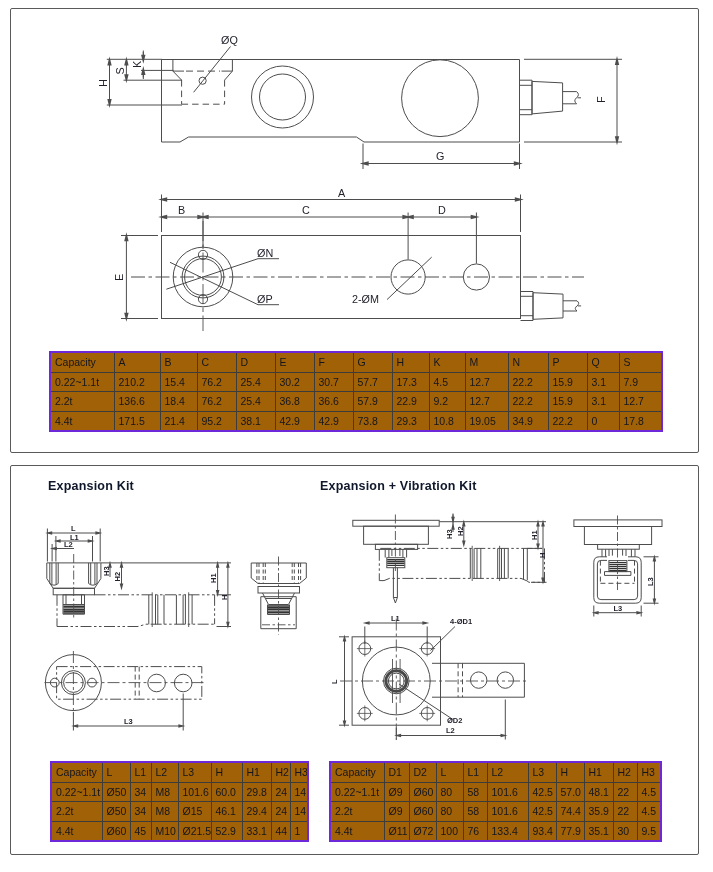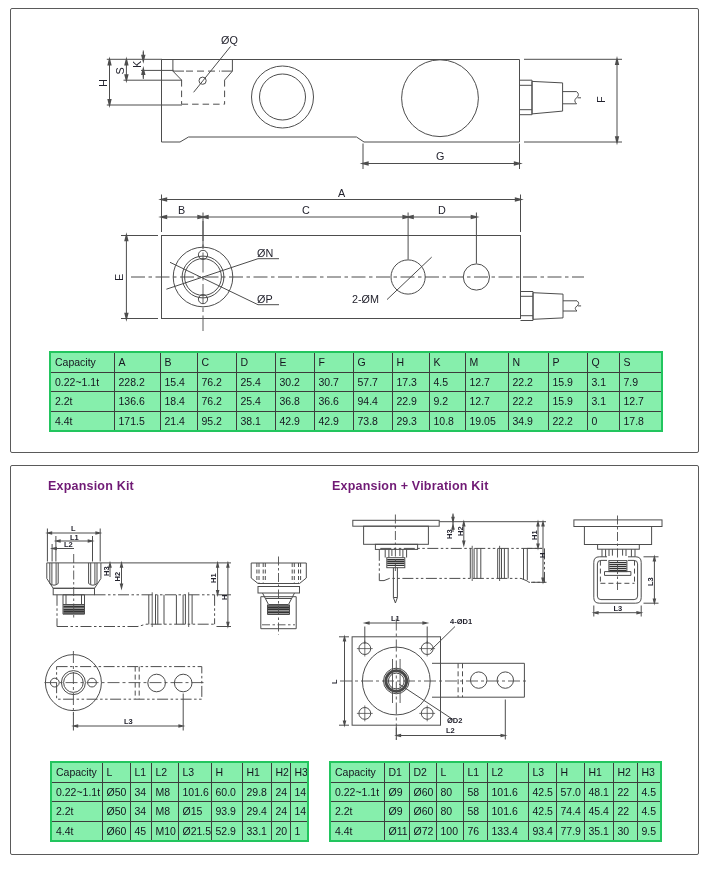--- a/index.html
+++ b/index.html
@@ -1,35 +1,35 @@
 <!DOCTYPE html>
 <html><head>
 <meta charset="utf-8">
 <style>
   html,body{margin:0;padding:0;background:#ffffff;}
   #page{position:relative;width:713px;height:872px;background:#ffffff;overflow:hidden;
         font-family:"Liberation Sans",sans-serif;color:#15151f;}
   .box{position:absolute;border:1.2px solid #5a5a5a;border-radius:2px;background:#fff;}
-  table{border-collapse:collapse;table-layout:fixed;position:absolute;background:#86efac;border:2px solid #22c55e;}
+  table{border-collapse:collapse;table-layout:fixed;position:absolute;background:#a16207;border:2px solid #6d28d9;}
   td{border:1px solid #3c3c3c;font-size:10.5px;color:#15151f;padding:0 0 0 4px;
      height:18.5px;line-height:18.5px;white-space:nowrap;overflow:hidden;}
-  .hd{position:absolute;font-weight:bold;font-size:12.5px;color:#701a75;white-space:nowrap;letter-spacing:0.2px;}
+  .hd{position:absolute;font-weight:bold;font-size:12.5px;color:#0f172a;white-space:nowrap;letter-spacing:0.2px;}
   svg{position:absolute;left:0;top:0;}
 </style>
 </head>
 <body>
 <div id="page">
 
 <div class="box" style="left:10px;top:8px;width:687px;height:443px;"></div>
 
 <div class="box" style="left:10px;top:465px;width:687px;height:388px;"></div>
 
 <div class="hd" style="left:48px;top:479px;">Expansion Kit</div>
 
-<div class="hd" style="left:332px;top:479px;">Expansion + Vibration Kit</div>
+<div class="hd" style="left:320px;top:479px;">Expansion + Vibration Kit</div>
 
 <table style="left:49px;top:351px;width:613px;">
 <colgroup>
         <col style="width:64px">
         <col style="width:46px">
         <col style="width:37px">
         <col style="width:39px">
         <col style="width:39px">
         <col style="width:39px">
         <col style="width:39px">
@@ -55,21 +55,21 @@
           <td>H</td>
           <td>K</td>
           <td>M</td>
           <td>N</td>
           <td>P</td>
           <td>Q</td>
           <td>S</td>
         </tr>
 <tr>
           <td>0.22~1.1t</td>
-          <td>228.2</td>
+          <td>210.2</td>
           <td>15.4</td>
           <td>76.2</td>
           <td>25.4</td>
           <td>30.2</td>
           <td>30.7</td>
           <td>57.7</td>
           <td>17.3</td>
           <td>4.5</td>
           <td>12.7</td>
           <td>22.2</td>
@@ -78,21 +78,21 @@
           <td>7.9</td>
         </tr>
 <tr>
           <td>2.2t</td>
           <td>136.6</td>
           <td>18.4</td>
           <td>76.2</td>
           <td>25.4</td>
           <td>36.8</td>
           <td>36.6</td>
-          <td>94.4</td>
+          <td>57.9</td>
           <td>22.9</td>
           <td>9.2</td>
           <td>12.7</td>
           <td>22.2</td>
           <td>15.9</td>
           <td>3.1</td>
           <td>12.7</td>
         </tr>
 <tr>
           <td>4.4t</td>
@@ -148,34 +148,34 @@
           <td>29.8</td>
           <td>24</td>
           <td>14</td>
         </tr>
 <tr>
           <td>2.2t</td>
           <td>Ø50</td>
           <td>34</td>
           <td>M8</td>
           <td>Ø15</td>
-          <td>93.9</td>
+          <td>46.1</td>
           <td>29.4</td>
           <td>24</td>
           <td>14</td>
         </tr>
 <tr>
           <td>4.4t</td>
           <td>Ø60</td>
           <td>45</td>
           <td>M10</td>
           <td>Ø21.5</td>
           <td>52.9</td>
           <td>33.1</td>
-          <td>20</td>
+          <td>44</td>
           <td>1</td>
         </tr>
 </tbody>
     </table>
 
 <table style="left:329px;top:761px;width:331px;">
 <colgroup>
         <col style="width:54px">
         <col style="width:25px">
         <col style="width:27px">
@@ -217,21 +217,21 @@
         </tr>
 <tr>
           <td>2.2t</td>
           <td>Ø9</td>
           <td>Ø60</td>
           <td>80</td>
           <td>58</td>
           <td>101.6</td>
           <td>42.5</td>
           <td>74.4</td>
-          <td>45.4</td>
+          <td>35.9</td>
           <td>22</td>
           <td>4.5</td>
         </tr>
 <tr>
           <td>4.4t</td>
           <td>Ø11</td>
           <td>Ø72</td>
           <td>100</td>
           <td>76</td>
           <td>133.4</td>

